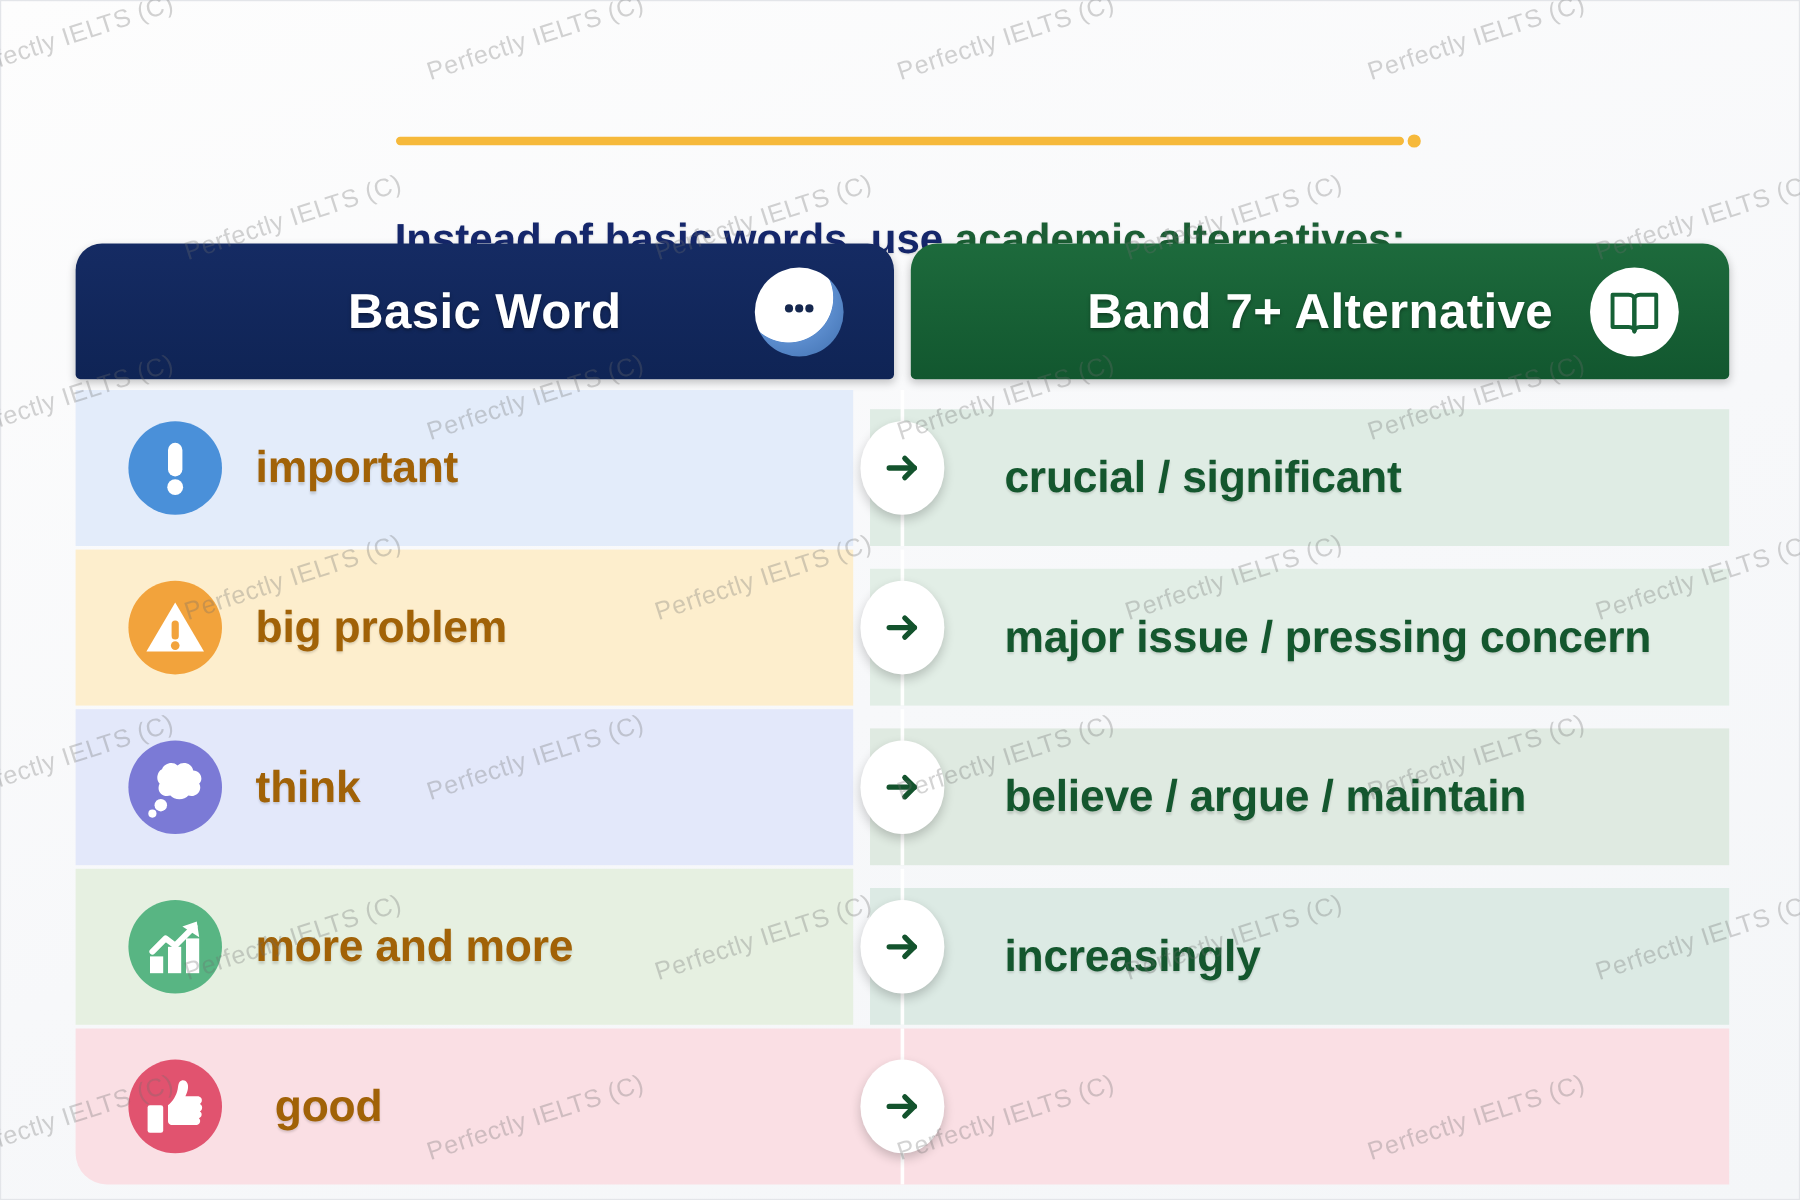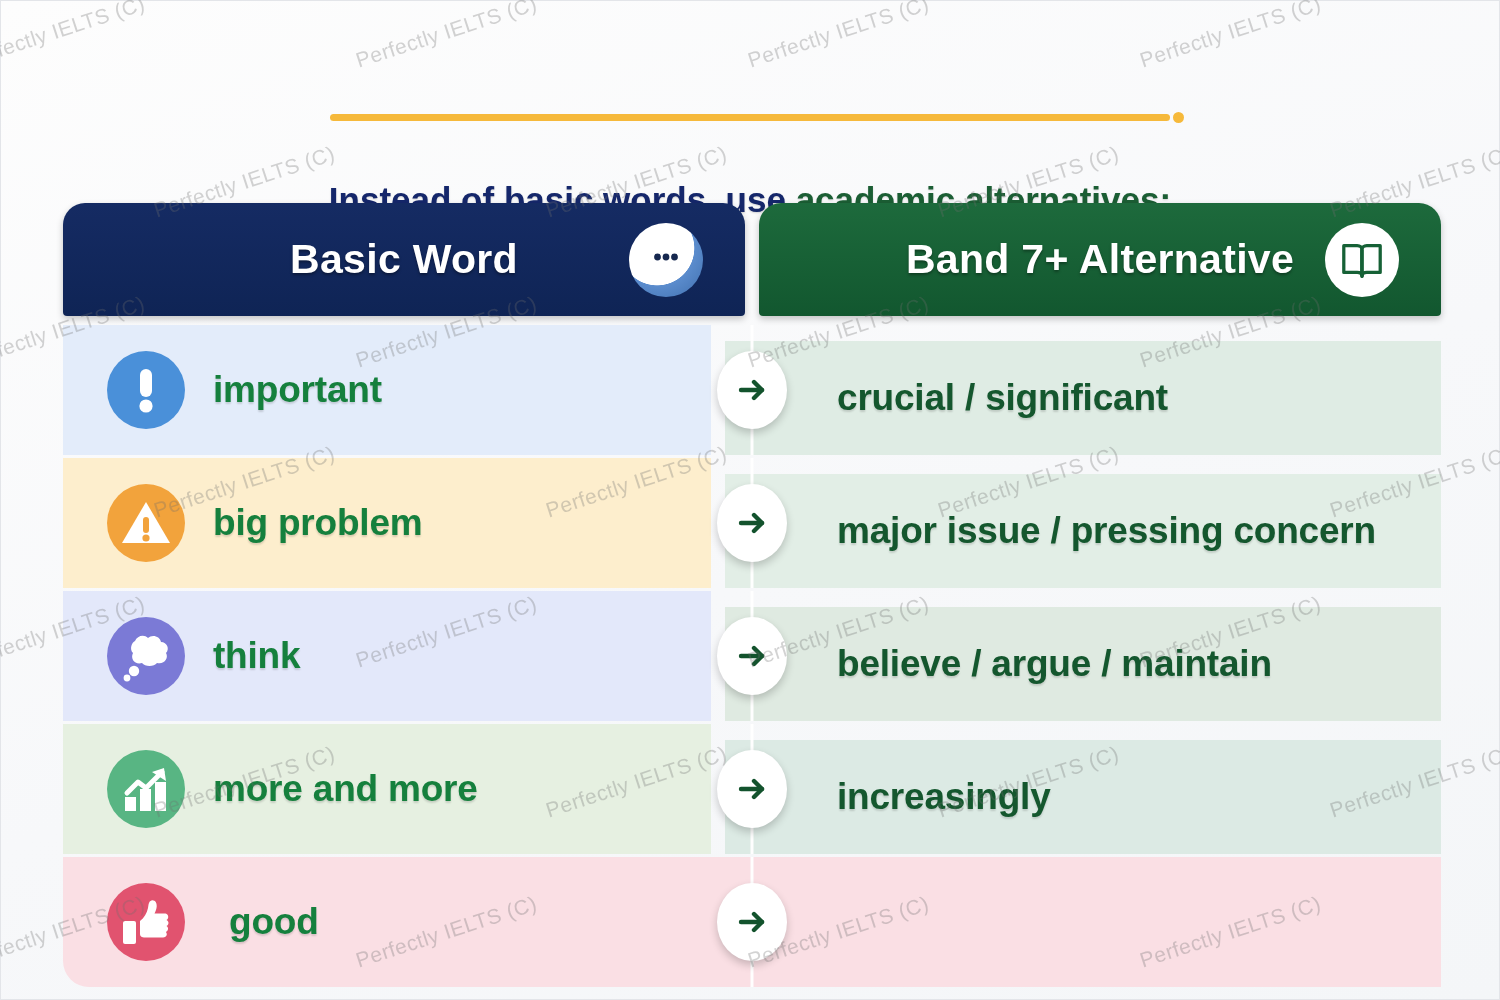--- a/index.html
+++ b/index.html
@@ -210,21 +210,21 @@
     flex: 0 0 auto;
     display: flex;
     align-items: center;
     justify-content: center;
   }
   .word-icon svg { display:block; }
 
   .basic-word {
     font-size: 37px;
     font-weight: 700;
-    color: #15803d;
+    color: #a16207;
     letter-spacing: -0.2px;
     white-space: nowrap;
     text-shadow: 0 2px 2px rgba(0,0,0,0.14);
     text-align: right;
   }
   .alt-word {
     font-size: 37px;
     font-weight: 700;
     color: #14572e;
     letter-spacing: -0.2px;

